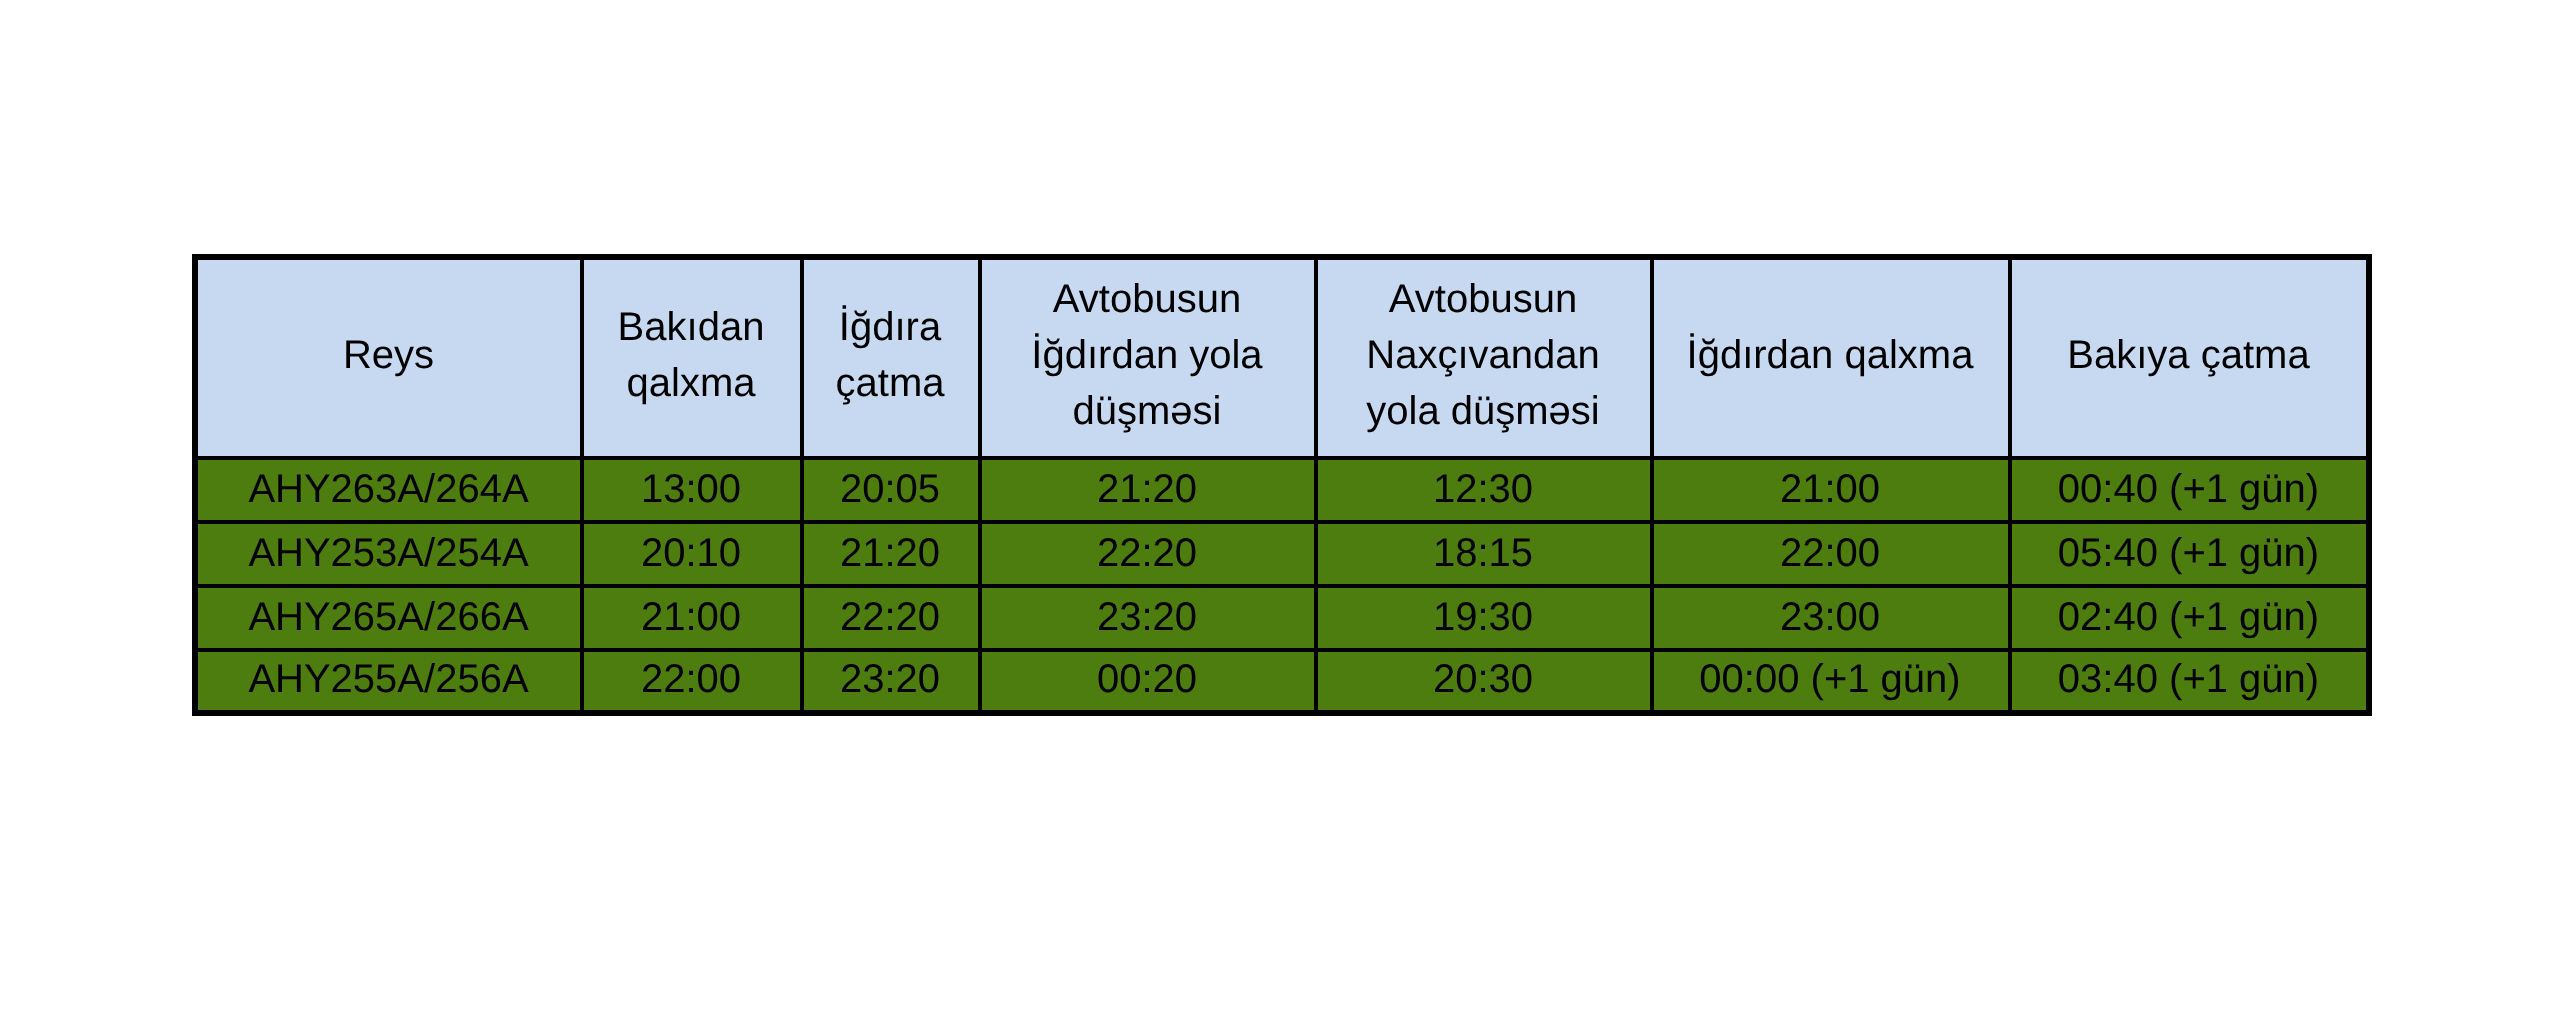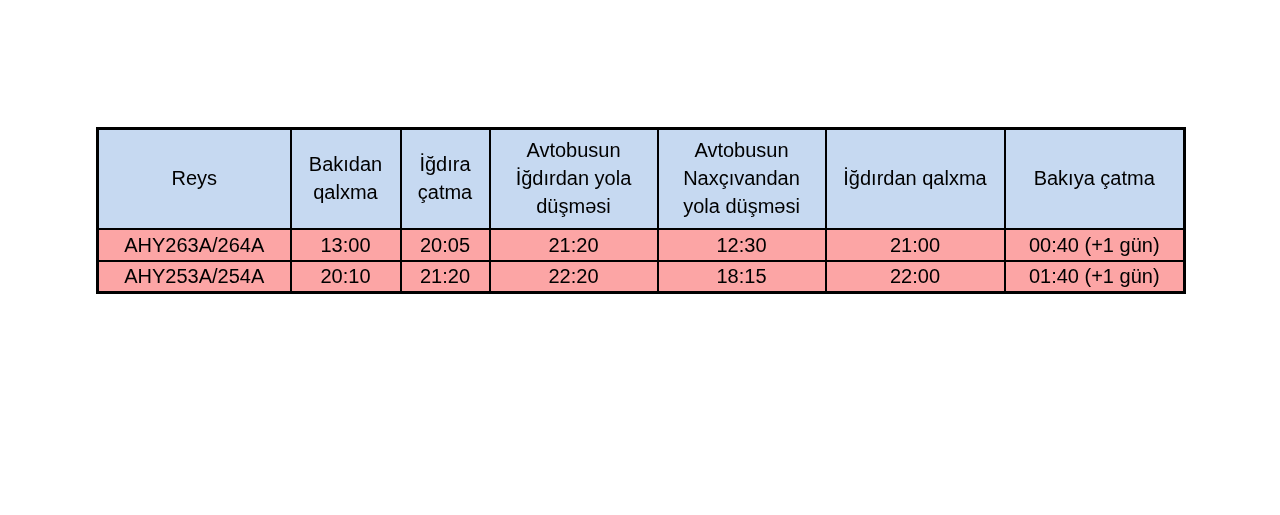--- a/index.html
+++ b/index.html
@@ -35,21 +35,21 @@
     padding: 1px 4px;
     overflow: hidden;
   }
   table.schedule thead th {
     background: #c6d9f1;
     font-weight: 400;
     height: 100px;
     line-height: 1.38;
   }
   table.schedule tbody td {
-    background: #fca5a5;
+    background: #4d7c0f;
     height: 32px;
     line-height: 1.1;
     white-space: nowrap;
   }
 </style>
 </head>
 <body>
 
 <div class="page">
   <table class="schedule">
@@ -83,17 +83,35 @@
         <td>21:00</td>
         <td>00:40 (+1 gün)</td>
       </tr>
       <tr>
         <td>AHY253A/254A</td>
         <td>20:10</td>
         <td>21:20</td>
         <td>22:20</td>
         <td>18:15</td>
         <td>22:00</td>
-        <td>01:40 (+1 gün)</td>
+        <td>05:40 (+1 gün)</td>
+      </tr>
+      <tr>
+        <td>AHY265A/266A</td>
+        <td>21:00</td>
+        <td>22:20</td>
+        <td>23:20</td>
+        <td>19:30</td>
+        <td>23:00</td>
+        <td>02:40 (+1 gün)</td>
+      </tr>
+      <tr>
+        <td>AHY255A/256A</td>
+        <td>22:00</td>
+        <td>23:20</td>
+        <td>00:20</td>
+        <td>20:30</td>
+        <td>00:00 (+1 gün)</td>
+        <td>03:40 (+1 gün)</td>
       </tr>
     </tbody>
   </table>
 </div>
 
 </body></html>

